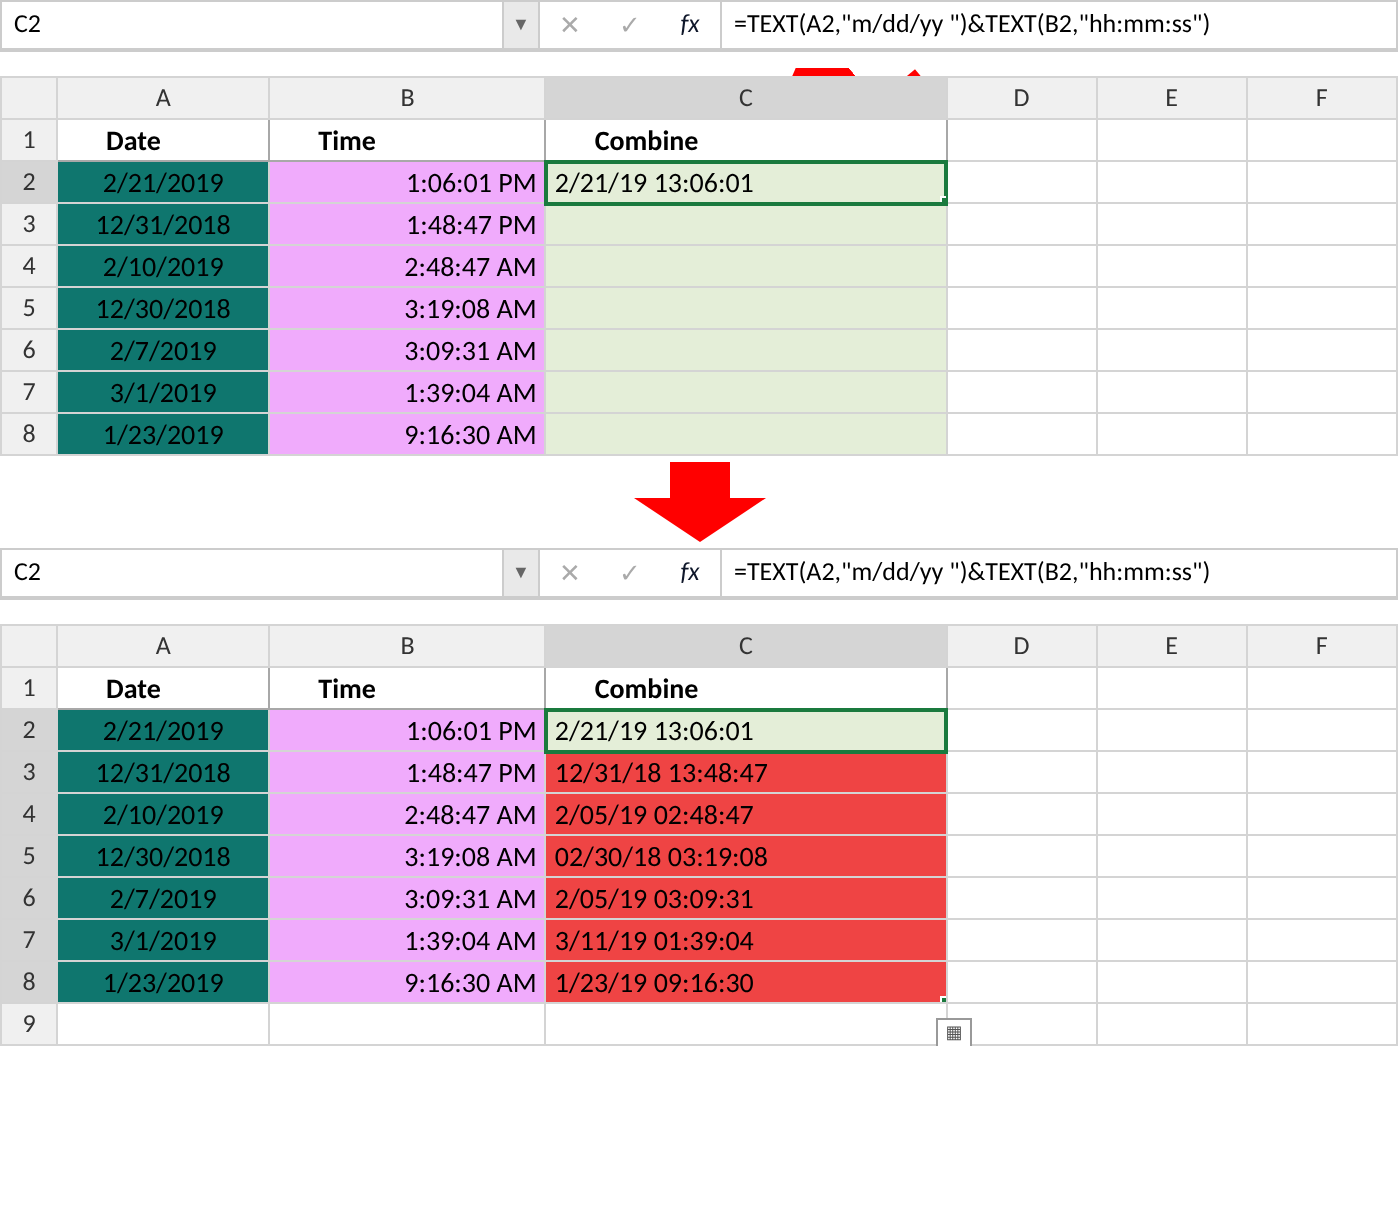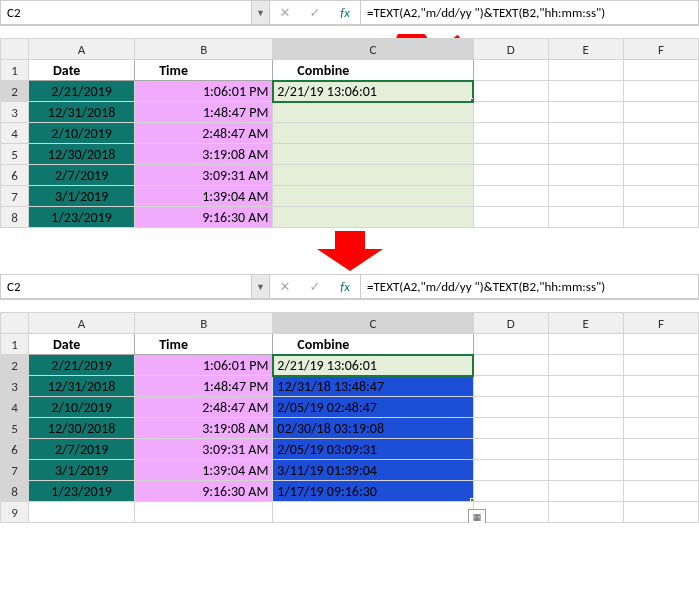--- a/index.html
+++ b/index.html
@@ -49,21 +49,21 @@
     border: 1px solid #ccc;
     border-left: none;
     background: #fff;
   }
   .fx-btn {
     width: 30px;
     text-align: center;
     color: #aaa;
     font-size: 13px;
   }
-  .fx-btn.fx { color: #0f766e; font-style: italic; text-align: center; }
+  .fx-btn.fx { color: #0f172a; font-style: italic; text-align: center; }
   .formula-input {
     flex: 1;
     background: #fff;
     border: 1px solid #ccc;
     border-left: none;
     display: flex;
     align-items: center;
     padding: 0 6px;
     font-size: 13px;
   }
@@ -94,21 +94,21 @@
   .colA { width: 106px; }
   .colB { width: 138px; }
   .colC { width: 200px; }
   .colD { width: 75px; }
   .colE { width: 75px; }
   .colF { width: 75px; }
   .hdr-row td { font-weight: bold; background: #fff; }
   .dateCell { background: #0f766e; text-align: center; border: 1px solid #a8a8a8; }
   .timeCell { background: #f0abfc; text-align: right; border: 1px solid #a8a8a8; }
   .combCell { background: #e4eed8; text-align: left; border: 1px solid #a8a8a8; padding-left: 4px; }
-  .combSel { background: #1d4ed8; text-align: left; border: 1px solid #999; }
+  .combSel { background: #ef4444; text-align: left; border: 1px solid #999; }
   .hdr-row .dateCell, .hdr-row .timeCell, .hdr-row .combCell {
     background: #fff; text-align: left; font-weight: bold; border: 1px solid #a8a8a8; padding-left: 24px;
   }
   .grid th.active { background: #d5d5d5; }
   .spacer { height: 12px; }
   .selected-single {
     outline: 2px solid #1a7a3e;
     outline-offset: -1px;
   }
   .fill-handle-wrap { position: relative; }
@@ -371,21 +371,21 @@
             <td class="timeCell">1:39:04 AM</td>
             <td class="combSel">3/11/19 01:39:04</td>
             <td></td>
             <td></td>
             <td></td>
           </tr>
     <tr>
             <th class="rowhdr active">8</th>
             <td class="dateCell">1/23/2019</td>
             <td class="timeCell">9:16:30 AM</td>
-            <td class="combSel fill-handle-wrap"><span>1/17/19 09:16:30</span><div class="fill-handle"></div></td>
+            <td class="combSel fill-handle-wrap"><span>1/23/19 09:16:30</span><div class="fill-handle"></div></td>
             <td></td>
             <td></td>
             <td></td>
           </tr>
     <tr>
             <th class="rowhdr">9</th>
             <td></td>
             <td></td>
             <td></td>
             <td></td>

